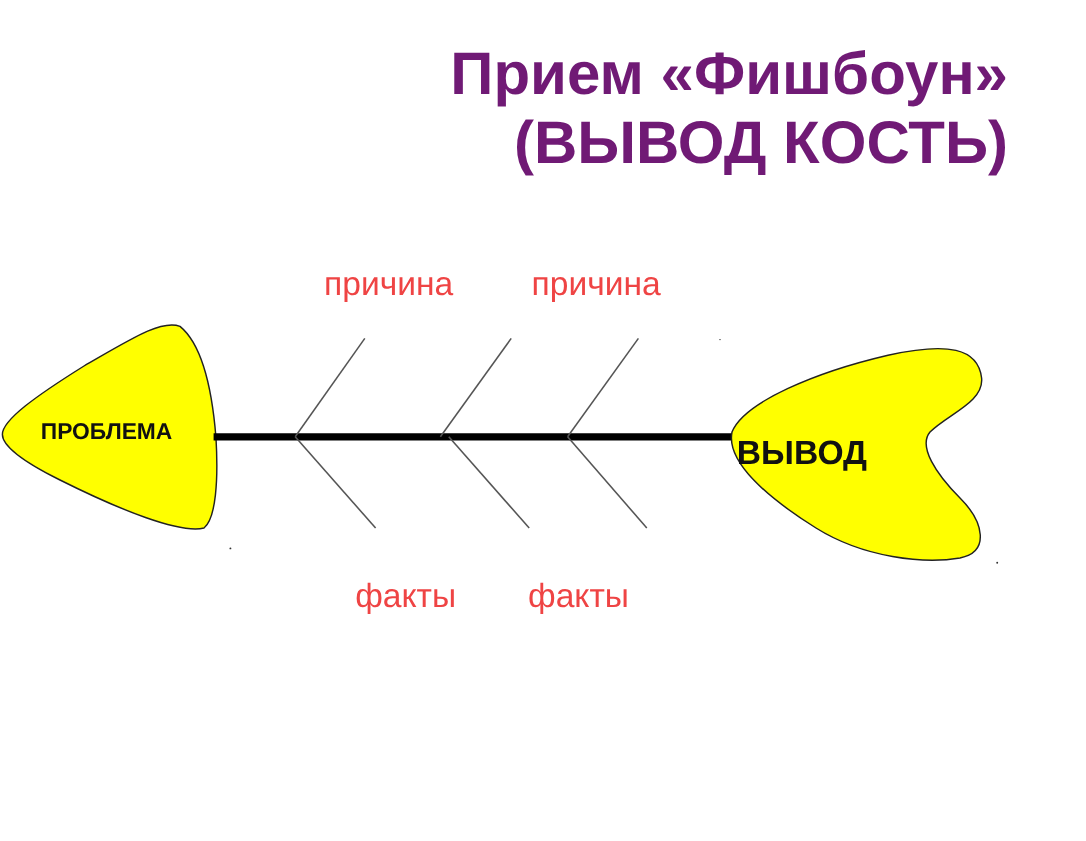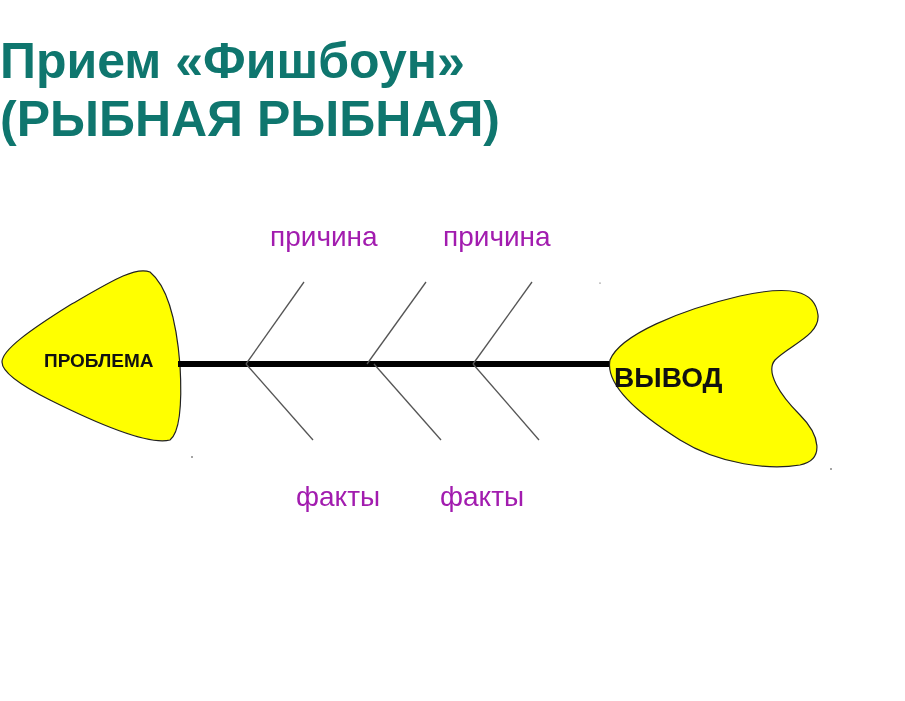--- a/index.html
+++ b/index.html
@@ -1,28 +1,28 @@
 <!DOCTYPE html>
 <html><head>
 <meta charset="utf-8">
 <style>
   html, body { margin:0; padding:0; background:#ffffff; }
   body { width:905px; height:701px; position:relative; overflow:hidden; font-family:"Liberation Sans", sans-serif; }
-  .title { position:absolute; left:0; width:840px; text-align:left; color:#0f766e; font-weight:bold; font-size:50px; line-height:54px; }
+  .title { position:absolute; left:0; width:840px; text-align:right; color:#701a75; font-weight:bold; font-size:50px; line-height:54px; }
   #t1 { top:34px; }
   #t2 { top:92px; }
   svg.diagram { position:absolute; left:0; top:0; }
-  .lbl { position:absolute; font-size:28px; color:#a21caf; white-space:nowrap; }
+  .lbl { position:absolute; font-size:28px; color:#ef4444; white-space:nowrap; }
   .node-lbl { position:absolute; font-weight:bold; color:#111; white-space:nowrap; }
 </style>
 </head>
 <body>
 
 <div class="title" id="t1">Прием «Фишбоун»</div>
-<div class="title" id="t2">(РЫБНАЯ РЫБНАЯ)</div>
+<div class="title" id="t2">(ВЫВОД КОСТЬ)</div>
 
 <svg class="diagram" width="905" height="701" viewBox="0 0 905 701">
 
   <path d="M150,272 C172,290 178,340 180,365 C182,400 180,432 170,440 C150,445 100,425 50,400 C20,385 2,372 2,362 C2,350 30,330 70,305 C110,282 135,266 150,272 Z" fill="#ffff00" stroke="#222" stroke-width="1.2"></path>
 
   <line x1="178" y1="364" x2="612" y2="364" stroke="#000" stroke-width="6"></line>
 
   <g stroke="#555" stroke-width="1.3">
     <line x1="246" y1="364" x2="304" y2="282"></line>
     <line x1="367" y1="364" x2="426" y2="282"></line>
@@ -34,19 +34,19 @@
     <line x1="374" y1="364" x2="441" y2="440"></line>
     <line x1="473" y1="364" x2="539" y2="440"></line>
   </g>
 
   <path d="M610,360 C620,335 680,310 740,296 C790,285 815,290 818,315 C820,335 790,345 775,360 C765,372 780,395 800,415 C820,435 825,460 800,465 C770,470 720,465 680,440 C640,415 605,385 610,360 Z" fill="#ffff00" stroke="#222" stroke-width="1.2"></path>
   <circle cx="192" cy="457" r="0.8" fill="#333"></circle>
   <circle cx="831" cy="469" r="0.8" fill="#333"></circle>
   <circle cx="600" cy="283" r="0.6" fill="#333"></circle>
 </svg>
 
-<div class="node-lbl" style="left:44px; top:350px; font-size:19px;">ПРОБЛЕМА</div>
+<div class="node-lbl" style="left:34px; top:350px; font-size:19px;">ПРОБЛЕМА</div>
 <div class="node-lbl" style="left:614px; top:362px; font-size:28px;">ВЫВОД</div>
 
 <div class="lbl" style="left:270px; top:221px;">причина</div>
 <div class="lbl" style="left:443px; top:221px;">причина</div>
 <div class="lbl" style="left:296px; top:481px;">факты</div>
 <div class="lbl" style="left:440px; top:481px;">факты</div>
 
 </body></html>

